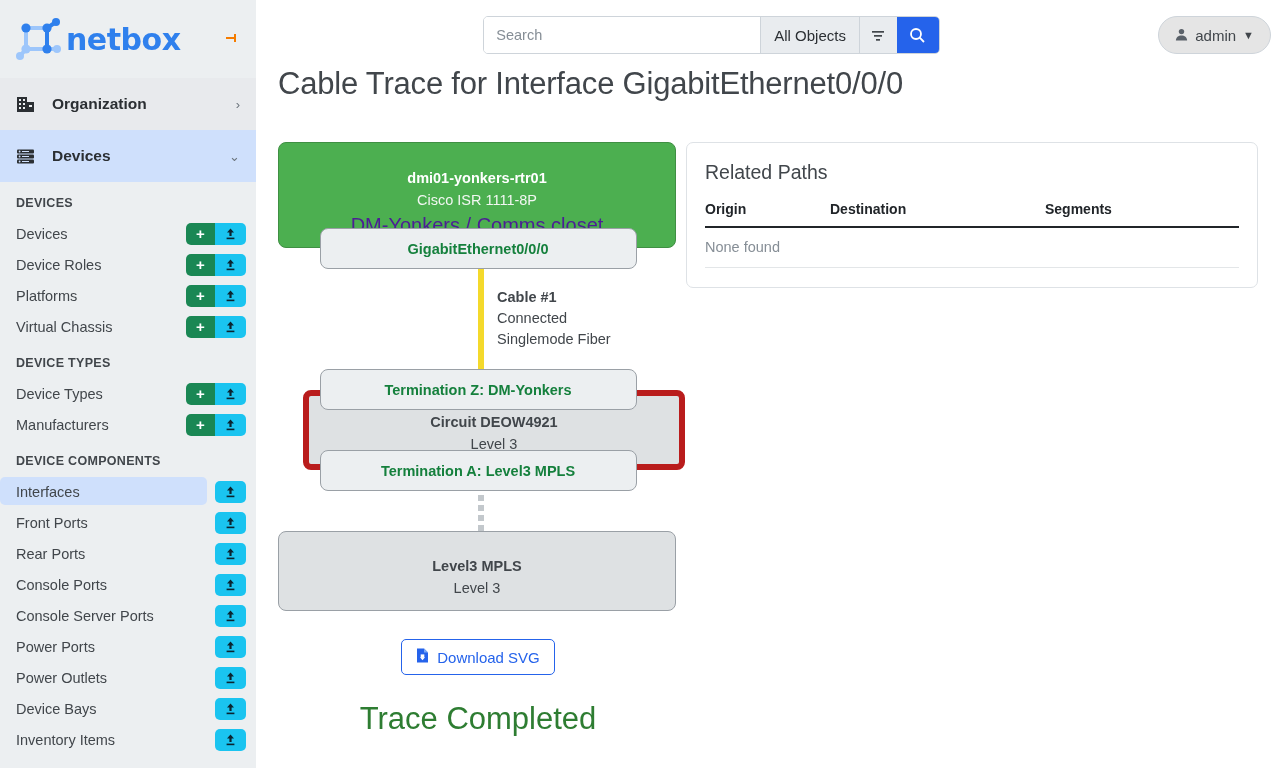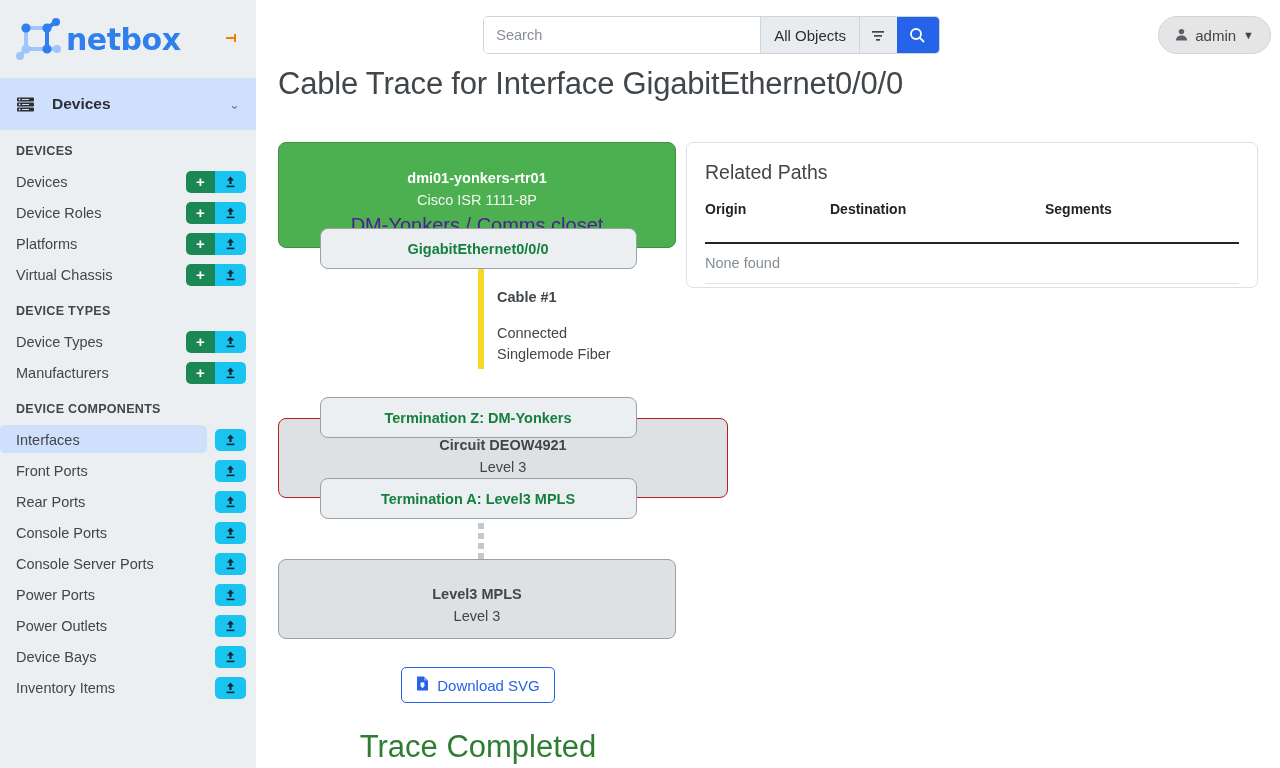--- a/index.html
+++ b/index.html
@@ -142,36 +142,37 @@
   .node-device .t3 { font-size: 20px; color: #4c1d95; margin-top: 6px; }
 
   .node-term {
     background: #eceff1; border: 1px solid #9aa0a6;
     width: 317px; height: 41px; margin: -20px auto 0 auto;
     display: flex; align-items: center; justify-content: center;
     font-size: 14.5px; font-weight: 700; color: #15803d;
     position: relative; z-index: 3;
   }
   .cable-seg {
-    position: relative; height: 128px;
+    position: relative; height: 100px;
   }
   .cable-line {
     position: absolute; left: 200px; top: 0;
     width: 6px; height: 100px; background: #f4d92b;
   }
   .cable-labels { position: absolute; left: 219px; top: 20px; text-align: left; }
   .cable-labels .cl1 { font-size: 14.5px; font-weight: 700; color: #41464b; }
-  .cable-labels .cl2 { font-size: 14.5px; color: #41464b; margin-top: 20px; }
+  .cable-labels .cl2 { font-size: 14.5px; color: #41464b; margin-top: 5px; }
   .cable-labels .cl3 { font-size: 14.5px; color: #41464b; margin-top: 5px; }
 
   .circuit-wrap { position: relative; }
   .node-circuit {
-    background: #dee1e3; border: 1px solid #b91c1c;
-    width: 450px; height: 80px; position: relative; z-index: 1;
+    background: #dee1e3; border: 6px solid #b91c1c;
+    width: 382px; height: 80px; position: relative; z-index: 1;
     padding-top: 18px;
+    margin-left: 25px;
   }
   .node-circuit .c1 { font-size: 14.5px; font-weight: 700; color: #41464b; }
   .node-circuit .c2 { font-size: 14.5px; color: #41464b; margin-top: 6px; }
   .term-over-top { margin: 0 auto -20px auto; z-index: 3; position: relative; }
   .term-over-bot { margin: -20px auto 0 auto; z-index: 3; position: relative; }
 
   .dots { height: 40px; position: relative; }
   .dots i {
     position: absolute; left: 200px; width: 6px; height: 6px;
     background: #c3c8cc; display: block;
@@ -199,21 +200,21 @@
   
   .card {
     flex: 1; background: #fff;
     border: 1px solid #dee2e6; border-radius: 7px;
     padding: 18px 18px 22px 18px; height: 146px;
   }
   .card-title { font-size: 19.5px; color: #41464b; font-weight: 400; }
   table.paths { width: 100%; border-collapse: collapse; margin-top: 17px; }
   table.paths th {
     text-align: left; font-size: 14px; font-weight: 700; color: #212529;
-    padding: 0 0 25px 0; border-bottom: 2px solid #212529;
+    padding: 0 0 9px 0; border-bottom: 2px solid #212529;
   }
   table.paths td {
     font-size: 14.5px; color: #868e96; padding: 11px 0 12px 0;
     border-bottom: 1px solid #e3e6e8;
   }
 </style>
 </head>
 <body>
 
 <div class="app">
@@ -239,20 +240,37 @@
         </svg>
       </span>
       <span class="logo-word">netbox</span>
       <span class="pin-icon">
         <svg width="16" height="14" viewBox="0 0 16 14">
             <path d="M2 6h8V3h2v8h-2V8H2z" fill="#f57c00"></path>
           </svg>
       </span>
     </div>
 
+    <div class="nav-group alt">
+      <span class="gicon">
+        <svg width="19" height="19" viewBox="0 0 19 19">
+          <rect x="1" y="2" width="10" height="15" fill="#2b2f33"></rect>
+          <rect x="11" y="7" width="7" height="10" fill="#2b2f33"></rect>
+          <rect x="3" y="4" width="2" height="2" fill="#eceff1"></rect>
+          <rect x="7" y="4" width="2" height="2" fill="#eceff1"></rect>
+          <rect x="3" y="8" width="2" height="2" fill="#eceff1"></rect>
+          <rect x="7" y="8" width="2" height="2" fill="#eceff1"></rect>
+          <rect x="3" y="12" width="2" height="2" fill="#eceff1"></rect>
+          <rect x="7" y="12" width="2" height="2" fill="#eceff1"></rect>
+          <rect x="13" y="10" width="3" height="2" fill="#eceff1"></rect>
+        </svg>
+      </span>
+      <span class="glabel">Organization</span>
+      <span class="chev">›</span>
+    </div>
 
     <div class="nav-group active">
       <span class="gicon">
         <svg width="19" height="19" viewBox="0 0 19 19">
           <rect x="1" y="2.5" width="17" height="4" rx="1" fill="#2b2f33"></rect>
           <rect x="1" y="7.5" width="17" height="4" rx="1" fill="#2b2f33"></rect>
           <rect x="1" y="12.5" width="17" height="4" rx="1" fill="#2b2f33"></rect>
           <circle cx="3.6" cy="4.5" r="0.9" fill="#cfe0fc"></circle>
           <circle cx="3.6" cy="9.5" r="0.9" fill="#cfe0fc"></circle>
           <circle cx="3.6" cy="14.5" r="0.9" fill="#cfe0fc"></circle>

